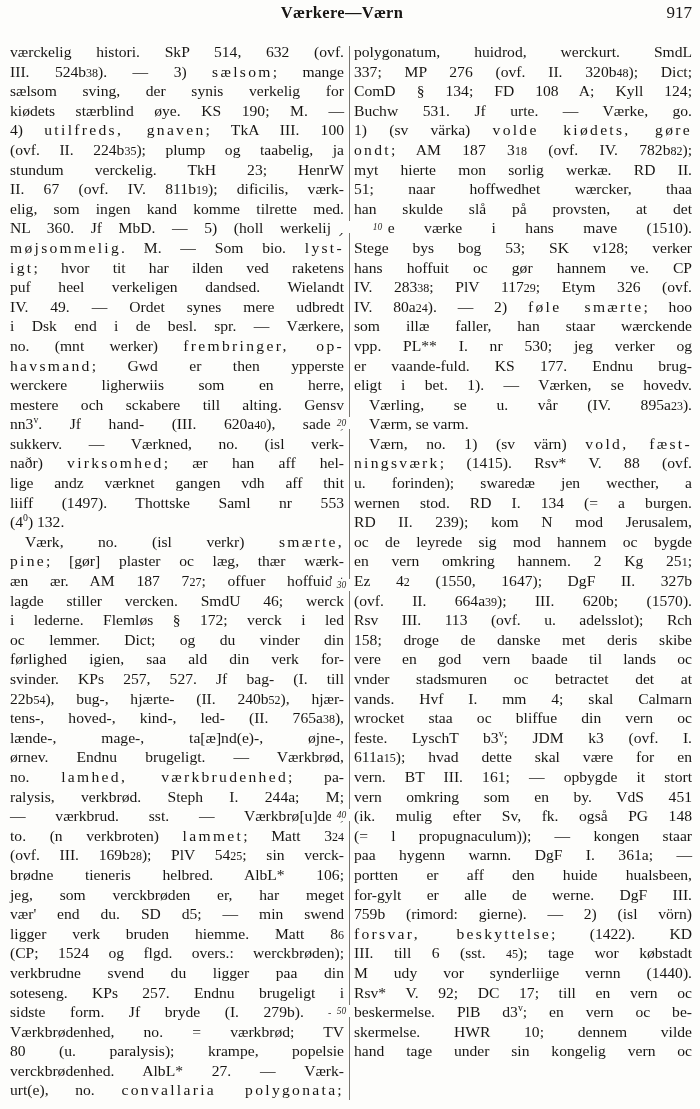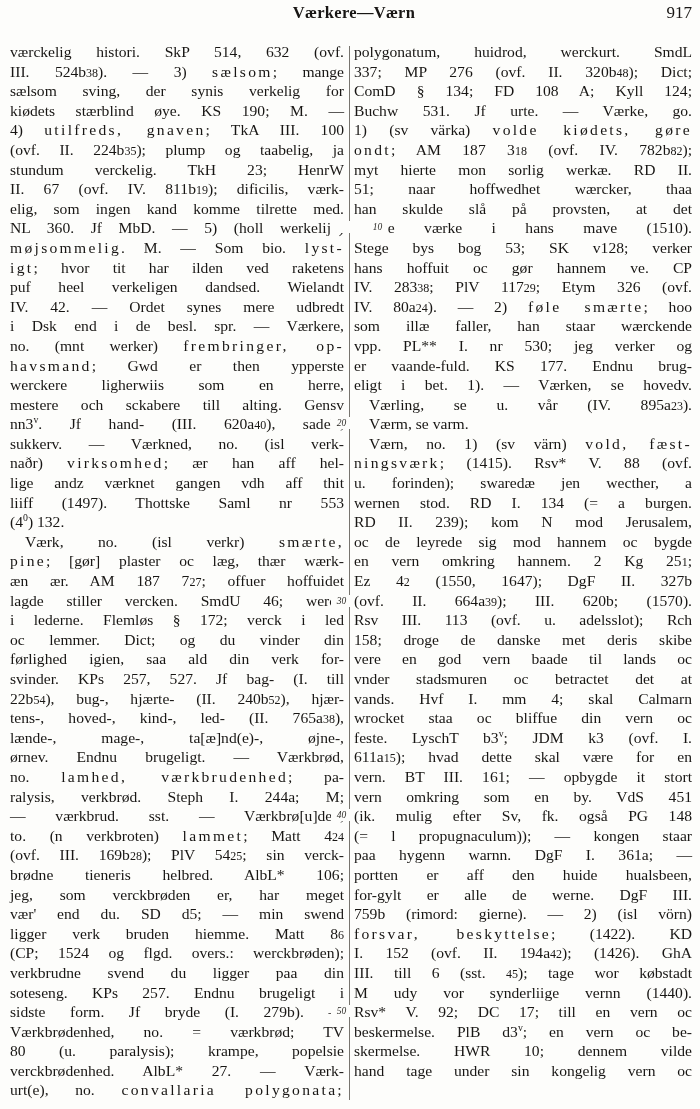--- a/index.html
+++ b/index.html
@@ -7,21 +7,21 @@
     width:700px;height:1109px;
     background:#fdfdfb;
     font-family:"Liberation Serif","DejaVu Serif",serif;
     color:#181614;
     -webkit-font-smoothing:antialiased;
   }
   .page{position:relative;width:700px;height:1109px;overflow:hidden;}
 
   
   .hdr-title{
-    position:absolute;top:3px;left:12px;width:684px;
+    position:absolute;top:3px;left:0;width:684px;
     text-align:center;font-weight:bold;font-size:16.5px;letter-spacing:.3px;
   }
   .hdr-page{
     position:absolute;top:3px;right:8px;
     font-size:17px;font-weight:normal;
   }
 
   
   .col{
     position:absolute;top:42px;
@@ -73,21 +73,21 @@
       <div class="line"><span>kiødets stærblind øye. KS 190; M. —</span></div>
       <div class="line"><span>4) </span><span class="sp">utilfreds, gnaven</span><span>; TkA III. 100</span></div>
       <div class="line"><span>(ovf. II. 224b</span><span class="sm">35</span><span>); plump og taabelig, ja</span></div>
       <div class="line"><span>stundum verckelig. TkH 23; HenrW</span></div>
       <div class="line"><span>II. 67 (ovf. IV. 811b</span><span class="sm">19</span><span>); dificilis, værk-</span></div>
       <div class="line"><span>elig, som ingen kand komme tilrette med.</span></div>
       <div class="line"><span>NL 360. Jf MbD. — 5) (holl werkelijk)</span></div>
       <div class="line"><span class="sp">møjsommelig</span><span>. M. — Som bio. </span><span class="sp">lyst-</span></div>
       <div class="line"><span class="sp">igt</span><span>; hvor tit har ilden ved raketens</span></div>
       <div class="line"><span>puf heel verkeligen dandsed. Wielandt</span></div>
-      <div class="line"><span>IV. 42. — Ordet synes mere udbredt</span></div>
+      <div class="line"><span>IV. 49. — Ordet synes mere udbredt</span></div>
       <div class="line"><span>i Dsk end i de besl. spr. — </span><span class="b">Værkere,</span></div>
       <div class="line"><span>no. (mnt werker) </span><span class="sp">frembringer, op-</span></div>
       <div class="line"><span class="sp">havsmand</span><span>; Gwd er then ypperste</span></div>
       <div class="line"><span>werckere ligherwiis som en herre,</span></div>
       <div class="line"><span>mestere och sckabere till alting. Gensv</span></div>
       <div class="line"><span>nn3</span><span class="su">v</span><span>. Jf hand- (III. 620a</span><span class="sm">40</span><span>), sadel-,</span></div>
       <div class="line"><span>sukkerv. — </span><span class="b">Værkned</span><span>, no. (isl verk-</span></div>
       <div class="line"><span>naðr) </span><span class="sp">virksomhed</span><span>; ær han aff hel-</span></div>
       <div class="line"><span>lige andz værknet gangen vdh aff thit</span></div>
       <div class="line"><span>liiff (1497). Thottske Saml nr 553</span></div>
@@ -100,21 +100,21 @@
       <div class="line"><span>oc lemmer. Dict; og du vinder din</span></div>
       <div class="line"><span>førlighed igien, saa ald din verk for-</span></div>
       <div class="line"><span>svinder. KPs 257, 527. Jf bag- (I. till</span></div>
       <div class="line"><span>22b</span><span class="sm">54</span><span>), bug-, hjærte- (II. 240b</span><span class="sm">52</span><span>), hjær-</span></div>
       <div class="line"><span>tens-, hoved-, kind-, led- (II. 765a</span><span class="sm">38</span><span>),</span></div>
       <div class="line"><span>lænde-, mage-, ta[æ]nd(e)-, øjne-,</span></div>
       <div class="line"><span>ørnev. Endnu brugeligt. — </span><span class="b">Værkbrød,</span></div>
       <div class="line"><span>no. </span><span class="sp">lamhed, værkbrudenhed</span><span>; pa-</span></div>
       <div class="line"><span>ralysis, verkbrød. Steph I. 244a; M;</span></div>
       <div class="line"><span>— værkbrud. sst. — </span><span class="b">Værkbrø[u]den,</span></div>
-      <div class="line"><span>to. (n verkbroten) </span><span class="sp">lammet</span><span>; Matt 4</span><span class="sm">24</span></div>
+      <div class="line"><span>to. (n verkbroten) </span><span class="sp">lammet</span><span>; Matt 3</span><span class="sm">24</span></div>
       <div class="line"><span>(ovf. III. 169b</span><span class="sm">28</span><span>); PlV 54</span><span class="sm">25</span><span>; sin verck-</span></div>
       <div class="line"><span>brødne tieneris helbred. AlbL* 106;</span></div>
       <div class="line"><span>jeg, som verckbrøden er, har meget</span></div>
       <div class="line"><span>vær' end du. SD d5; — min swend</span></div>
       <div class="line"><span>ligger verk bruden hiemme. Matt 8</span><span class="sm">6</span></div>
       <div class="line"><span>(CP; 1524 og flgd. overs.: werckbrøden);</span></div>
       <div class="line"><span>verkbrudne svend du ligger paa din</span></div>
       <div class="line"><span>soteseng. KPs 257. Endnu brugeligt i</span></div>
       <div class="line"><span>sidste form. Jf bryde (I. 279b). —</span></div>
       <div class="line"><span class="b">Værkbrødenhed</span><span>, no. = værkbrød; TV</span></div>
@@ -162,30 +162,29 @@
       <div class="line"><span>611a</span><span class="sm">15</span><span>); hvad dette skal være for en</span></div>
       <div class="line"><span>vern. BT III. 161; — opbygde it stort</span></div>
       <div class="line"><span>vern omkring som en by. VdS 451</span></div>
       <div class="line"><span>(ik. mulig efter Sv, fk. også PG 148</span></div>
       <div class="line"><span>(= l propugnaculum)); — kongen staar</span></div>
       <div class="line"><span>paa hygenn warnn. DgF I. 361a; —</span></div>
       <div class="line"><span>portten er aff den huide hualsbeen,</span></div>
       <div class="line"><span>for-gylt er alle de werne. DgF III.</span></div>
       <div class="line"><span>759b (rimord: gierne). — 2) (isl vörn)</span></div>
       <div class="line"><span class="sp">forsvar, beskyttelse</span><span>; (1422). KD</span></div>
-      <div class="line"><span>I. 152 (ovf. II. 194a</span><span class="sm">42</span><span>); (1426). GhA</span></div>
       <div class="line"><span>III. till 6 (sst. </span><span class="sm">45</span><span>); tage wor købstadt</span></div>
       <div class="line"><span>M udy vor synderliige vernn (1440).</span></div>
       <div class="line"><span>Rsv* V. 92; DC 17; till en vern oc</span></div>
       <div class="line"><span>beskermelse. PlB d3</span><span class="su">v</span><span>; en vern oc be-</span></div>
       <div class="line"><span>skermelse. HWR 10; dennem vilde</span></div>
       <div class="line"><span>hand tage under sin kongelig vern oc</span></div>
     </div>
 
   <div id="gutter-numbers">
       <div class="lnum" style="top: 221.4px; padding-left: 36px;">10</div>
       <div class="lnum" style="top: 417.4px;">20</div>
-      <div class="lnum" style="top: 595px; font-family: Liberation Serif, serif;">30</div>
+      <div class="lnum" style="top: 579px; font-family: Liberation Serif, serif;">30</div>
       <div class="lnum" style="top: 809.4px;">40</div>
       <div class="lnum" style="top: 1005.4px;">50</div>
     </div>
 
 </div>
 
 </body></html>

